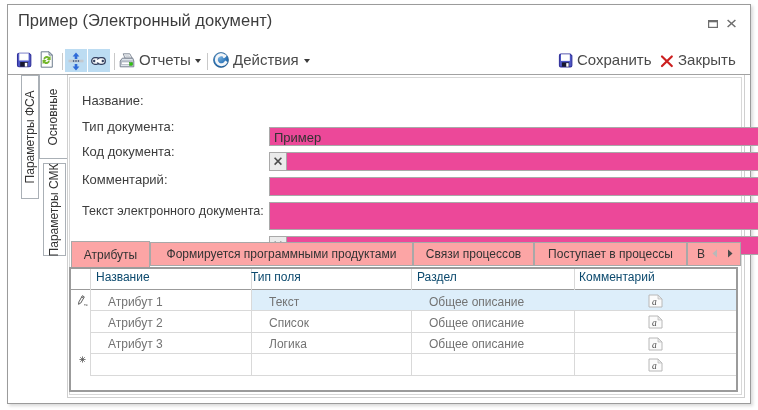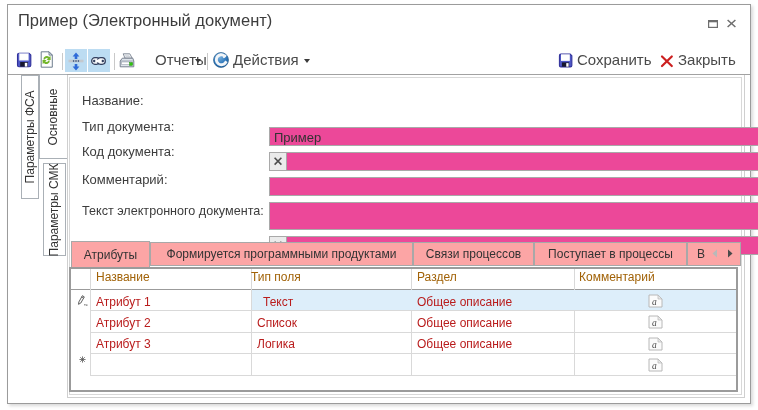--- a/index.html
+++ b/index.html
@@ -20,22 +20,22 @@
   .page{position:absolute;left:59px;top:70px;width:678px;height:323px;border-left:1px solid #cfcfcf;border-right:1px solid #cfcfcf;border-bottom:1px solid #cfcfcf;background:#fff;}
   .panel{position:absolute;left:61px;top:72px;width:673px;height:318px;border:1px solid #d8d8d8;background:#fff;}
   .lbl{position:absolute;font-size:13px;color:#3c3c3c;white-space:nowrap;}
   .inp{position:absolute;left:261px;width:549px;background:#ec4899;border:1px solid #a9a9a9;font-size:13px;color:#333;margin-top:36px;}
   .xbtn{position:absolute;width:17px;background:#ebebeb;border-right:1px solid #a9a9a9;}
   .dots{position:absolute;right:0;width:19px;background:linear-gradient(#f8f8f8,#e4e4e4);border-left:1px solid #b2b2b2;color:#333;text-align:center;}
   
   .btab{position:absolute;background:#fca5a5;border:1px solid #a8a8a8;font-size:12px;color:#333;display:flex;align-items:center;justify-content:center;}
   
   .gridln{position:absolute;background:#d9d9d9;}
-  .hcell{position:absolute;font-size:12px;color:#a16207;top:1.5px;white-space:nowrap;}
-  .cell{position:absolute;font-size:12px;color:#b91c1c;white-space:nowrap;}
+  .hcell{position:absolute;font-size:12px;color:#0c4a6e;top:1.5px;white-space:nowrap;}
+  .cell{position:absolute;font-size:12px;color:#737373;white-space:nowrap;margin-left:12px;}
   .abtn{position:absolute;}
 </style>
 </head>
 <body>
 <div id="win">
   <div class="ttl">Пример (Электронный документ)</div>
 
   <svg class="abs" style="left:699px;top:12.5px;" width="12" height="12" viewBox="0 0 12 12">
       <rect x="1.6" y="2.6" width="8.8" height="6.8" fill="none" stroke="#6e6e6e" stroke-width="1.2"></rect>
       <rect x="1.6" y="2.4" width="8.8" height="1.9" fill="#6e6e6e"></rect>
@@ -82,21 +82,21 @@
     <div class="sep" style="left:106px;"></div>
 
     <svg class="abs" style="left:111px;top:12px" width="16" height="15" viewBox="0 0 16 15">
       <path d="M4.2 0.8 H10.8 L13.2 5.2 H6 Z" fill="#fdfdfd" stroke="#77818f" stroke-width="0.9"></path>
       <path d="M5.6 2.2 H10.4 M6.4 3.6 H11.4" stroke="#b9c0c9" stroke-width="0.8"></path>
       <path d="M3.3 5.2 L1.2 8 V13.8 H14.8 V8 L13.8 5.2 Z" fill="#dfe5eb" stroke="#6b7585" stroke-width="0.9"></path>
       <path d="M1.2 8 H14.8" stroke="#8d97a5" stroke-width="0.8"></path>
       <rect x="2.6" y="9" width="10" height="2.6" fill="#fff" stroke="#9aa2ae" stroke-width="0.6"></rect>
       <rect x="10.6" y="9.6" width="3" height="2.8" fill="#2fc40e" stroke="#1f8d08" stroke-width="0.5"></rect>
     </svg>
-    <div class="tbtxt" style="left:147px;">Отчеты</div>
+    <div class="tbtxt" style="left:131px;">Отчеты</div>
     <div class="drop" style="left:187px;"></div>
     <div class="sep" style="left:199px;"></div>
 
     <svg class="abs" style="left:205px;top:11px" width="16" height="16" viewBox="0 0 16 16">
       <defs>
           <radialGradient id="gl" cx="0.38" cy="0.28" r="0.85">
             <stop offset="0" stop-color="#7db4e0"></stop>
             <stop offset="0.55" stop-color="#3179bc"></stop>
             <stop offset="1" stop-color="#1b5a94"></stop>
           </radialGradient>
@@ -193,21 +193,21 @@
     <div class="gridln" style="left:19px;top:41px;width:646px;height:1px;"></div>
     <div class="gridln" style="left:19px;top:63px;width:646px;height:1px;"></div>
     <div class="gridln" style="left:19px;top:84px;width:646px;height:1px;"></div>
     <div class="gridln" style="left:19px;top:106px;width:646px;height:1px;"></div>
     <div class="abs" style="left:181px;top:21px;width:484px;height:20px;background:#ddeefa;"></div>
     <div class="hcell" style="left:25px;">Название</div>
     <div class="hcell" style="left:180px;text-align:center;">Тип поля</div>
     <div class="hcell" style="left:346px;">Раздел</div>
     <div class="hcell" style="left:508px;">Комментарий</div>
     <div class="cell" style="left:25px;top:26px;">Атрибут 1</div>
-    <div class="cell" style="left:192px;top:26px;">Текст</div>
+    <div class="cell" style="left:186px;top:26px;">Текст</div>
     <div class="cell" style="left:346px;top:26px;">Общее описание</div>
     <div class="cell" style="left:25px;top:47px;">Атрибут 2</div>
     <div class="cell" style="left:186px;top:47px;">Список</div>
     <div class="cell" style="left:346px;top:47px;">Общее описание</div>
     <div class="cell" style="left:25px;top:68px;">Атрибут 3</div>
     <div class="cell" style="left:186px;top:68px;">Логика</div>
     <div class="cell" style="left:346px;top:68px;">Общее описание</div>
     <svg class="abtn" style="left:577px;top:25px" width="15" height="14" viewBox="0 0 15 14">
         <path d="M1 1 H10 L14 5 V13 H1 Z" fill="#fbfbfb" stroke="#b8b8b8"></path>
         <path d="M10 1 L10 5 H14 Z" fill="#e8e8e8" stroke="#b8b8b8" stroke-width="0.7"></path>

